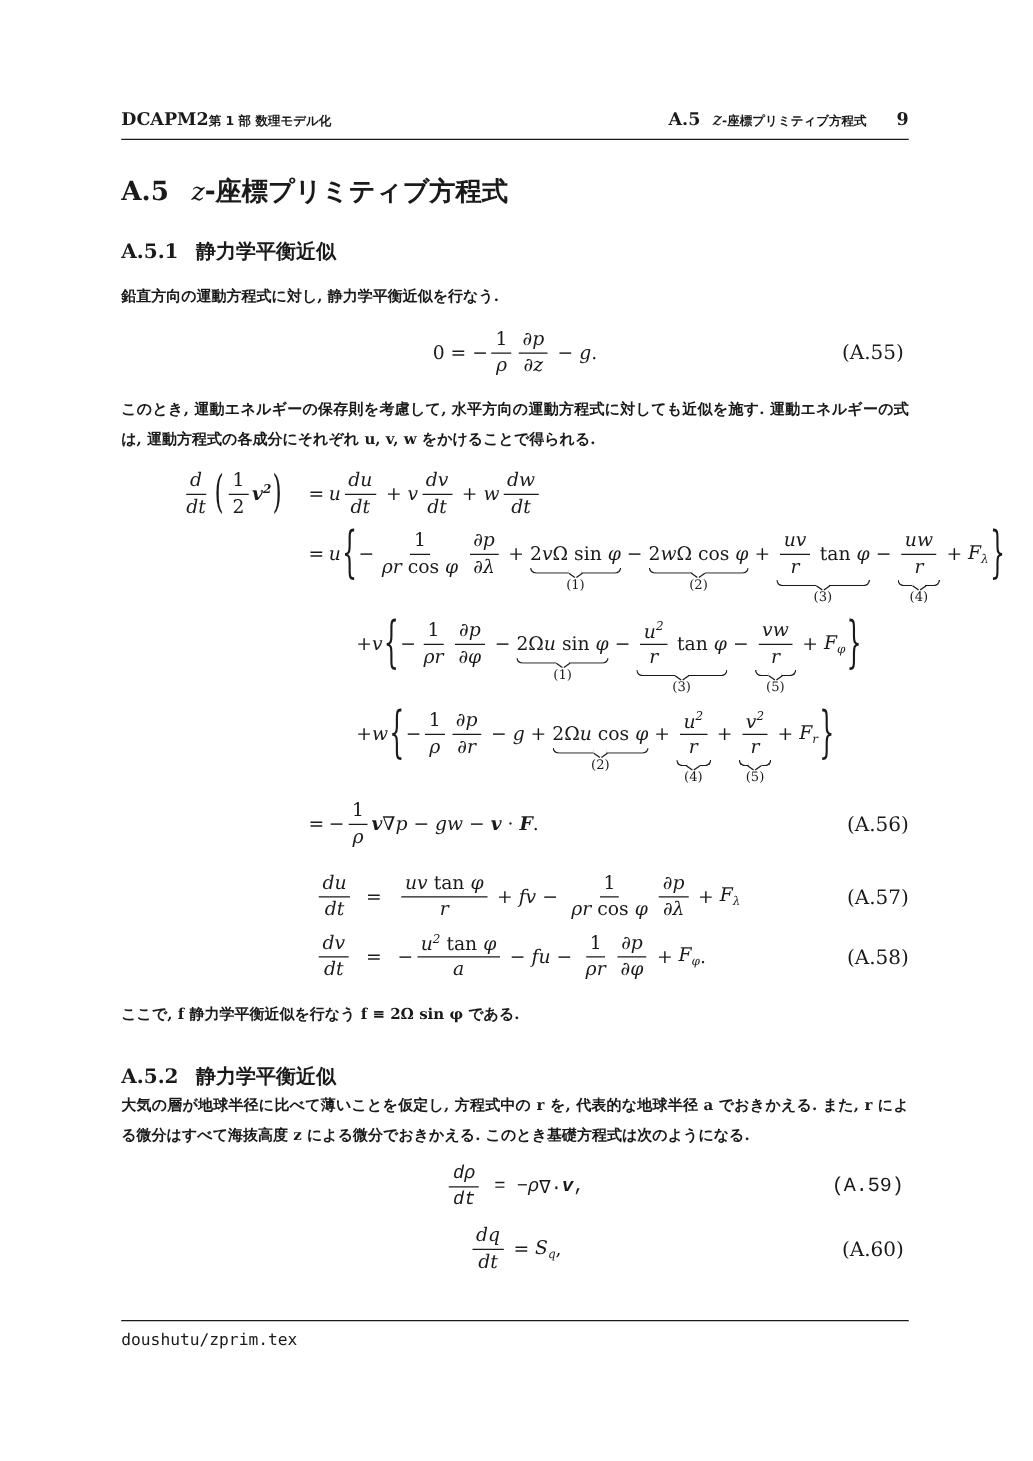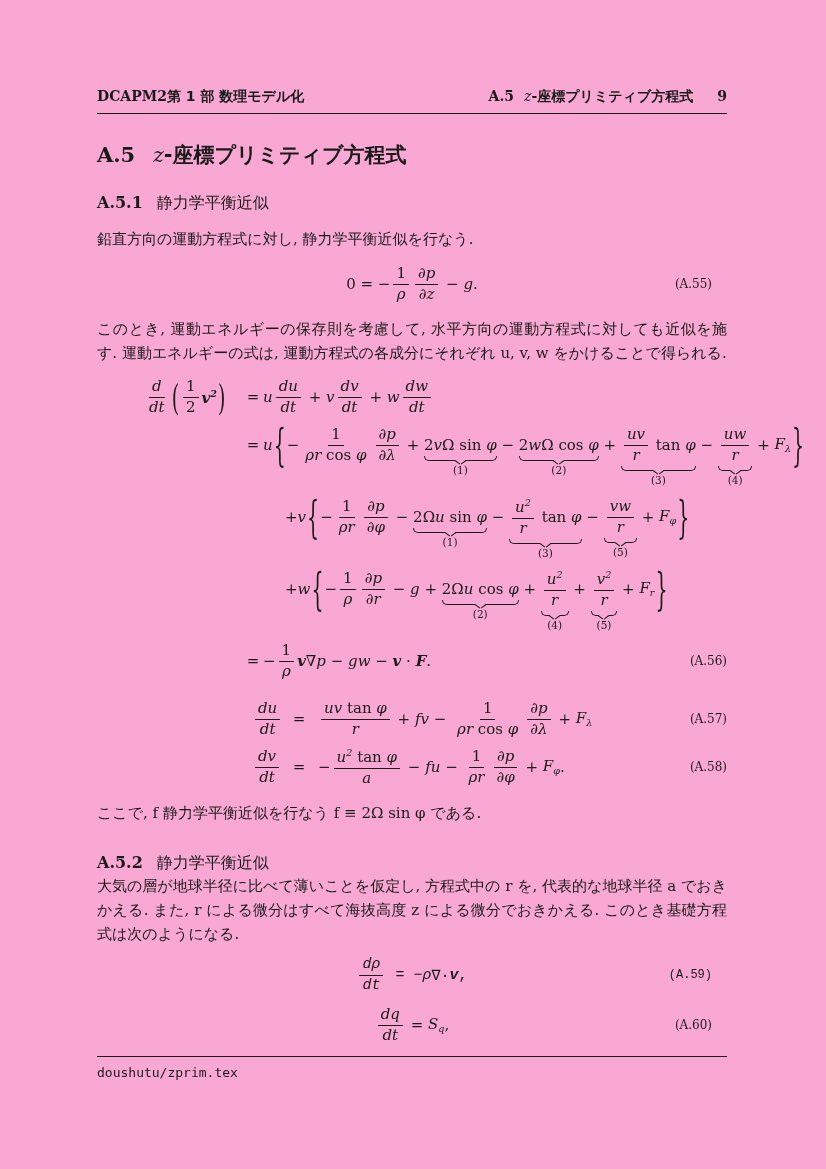--- a/index.html
+++ b/index.html
@@ -1,44 +1,44 @@
 <!DOCTYPE html>
 <html><head>
 <meta charset="utf-8">
 <style>
   html,body{margin:0;padding:0;background:#e8e8e8;}
-  #page{position:relative;width:826px;height:1169px;background:#f9a8d4;color:#1a1a1a;
+  #page{position:relative;width:826px;height:1169px;background:#ffffff;color:#1a1a1a;
         overflow:hidden;font-family:"DejaVu Serif","Liberation Serif",serif;}
   #content{position:absolute;left:97px;top:88px;width:630px;}
 
   
   .hdr{display:flex;align-items:baseline;border-bottom:1.2px solid #1a1a1a;padding-bottom:7px;font-size:14px;}
   .hdr .ascii-bold{font-weight:bold;}
-  .hdr .jp{font-family:"DejaVu Sans","Liberation Sans",sans-serif;font-weight:bold;font-size:14px;}
+  .hdr .jp{font-family:"DejaVu Sans","Liberation Sans",sans-serif;font-weight:bold;font-size:10px;}
   .hdr .sp{flex:1;}
   .hdr .secnum{font-weight:bold;margin-right:10px;}
   .hdr .var{font-style:italic;}
   .hdr .pagenum{font-weight:bold;margin-left:24px;}
 
   
   .doc-title{margin-top:27px;font-size:21px;display:flex;align-items:baseline;}
   .doc-title .num{font-weight:bold;margin-right:18px;}
   .doc-title .var{font-style:italic;font-size:20px;}
   .doc-title .jp{font-family:"DejaVu Sans","Liberation Sans",sans-serif;font-weight:bold;}
   .sec-head{margin-top:24px;font-size:16px;display:flex;align-items:baseline;}
   .sec-head .num{font-weight:bold;margin-right:14px;}
-  .sec-head .jp{font-family:"DejaVu Sans","Liberation Sans",sans-serif;font-weight:normal;}
+  .sec-head .jp{font-family:"DejaVu Sans","Liberation Sans",sans-serif;font-weight:bold;}
 
   
-  .para{margin-top:11px;font-size:15px;line-height:24px;text-align:justify;}
+  .para{margin-top:11px;font-size:12px;line-height:24px;text-align:justify;font-weight:bold;}
 
   
   .eqline{position:relative;display:flex;justify-content:center;align-items:center;margin:10px 0;min-height:46px;font-size:15px;}
   .eqbody{display:flex;align-items:center;}
-  .eqnum{position:absolute;right:15px;top:50%;transform:translateY(-50%);font-size:12px;}
+  .eqnum{position:absolute;right:4px;top:50%;transform:translateY(-50%);font-size:16px;}
   .eqrows{font-size:15px;}
   .eqrows.a56{margin:10px 0 14px 46px;}
   .eqrows.a5758{margin:12px 0 12px 155px;}
   .eqrow{display:grid;align-items:center;margin:4px 0;min-height:44px;}
   .a56 .eqrow{grid-template-columns:100px 20px 1fr auto;}
   .a5758 .eqrow{grid-template-columns:36px 22px 1fr auto;}
   .eqrow.deep{margin-bottom:28px;}
   .eqlhs,.eqrhs{display:flex;align-items:center;}
   .eqrhs.cont{padding-left:22px;}
   .a5758 .eqrhs{padding-left:8px;}

